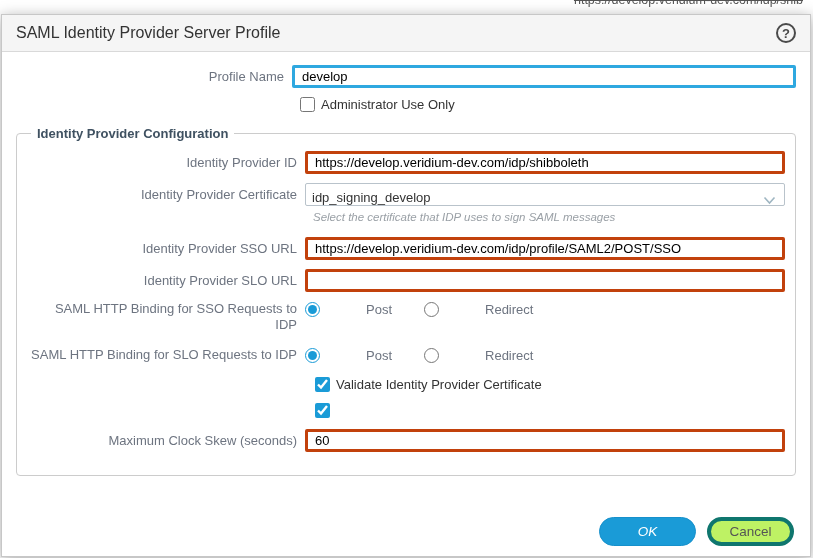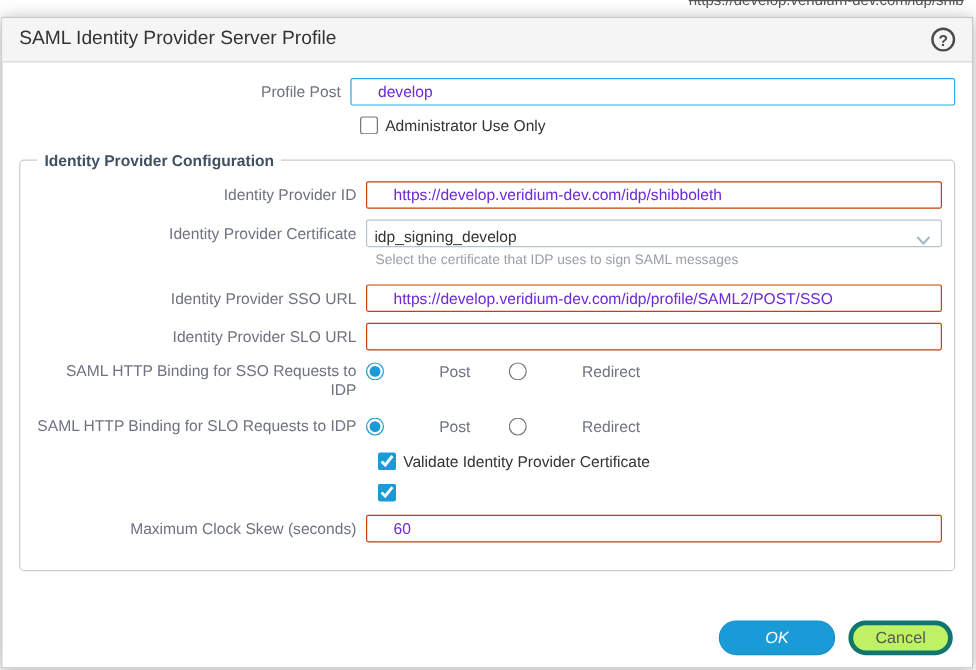--- a/index.html
+++ b/index.html
@@ -19,23 +19,23 @@
   .help-icon { margin-left: auto; width: 20px; height: 20px; border-radius: 50%;
     border: 2px solid #4a4a4a; color: #4a4a4a; font-size: 13px; font-weight: bold;
     display: flex; align-items: center; justify-content: center; cursor: pointer; }
 
   .dialog-body { padding: 13px 14px 0 14px; position: relative;
     height: calc(100% - 37px); }
 
   .row { display: flex; align-items: center; margin-bottom: 9px; }
   .lbl { width: 276px; text-align: right; padding-right: 8px; color: #6d7480;
     font-size: 13px; flex-shrink: 0; line-height: 16px; }
-  .txt { height: 23px; border: 1px solid #c2410c; border-radius: 2px;
-    font-family: "Liberation Sans", sans-serif; font-size: 13px; color: #6d28d9;
-    padding: 0 22px; flex: 1; min-width: 0; outline: none; background: #fff; }
+  .txt { height: 23px; border: 3px solid #c2410c; border-radius: 2px;
+    font-family: "Liberation Sans", sans-serif; font-size: 13px; color: #000000;
+    padding: 0 7px; flex: 1; min-width: 0; outline: none; background: #fff; }
   .txt.focused { border-color: #2ea8e0; }
 
   .indent { margin-left: 284px; }
   .cb, .rb { width: 15px; height: 15px; accent-color: #1a9bd7; margin-right: 6px;
     flex-shrink: 0; cursor: pointer; }
   .cb-label { font-size: 13px; color: #333; }
   .opt-label { font-size: 13px; color: #6d7480; }
 
   fieldset { margin: 14px 0 0 0; border: 1px solid #ccc; border-radius: 4px;
     padding: 10px 10px 14px 10px; }
@@ -43,21 +43,21 @@
     margin-left: 4px; margin-top: 15px; }
   fieldset .lbl { width: 278px; }
   fieldset .indent { margin-left: 288px; }
   .lbl.narrow { width: 278px; padding-left: 26px; }
 
   .selectbox { height: 23px; border: 1px solid #b9c3cb; border-radius: 2px;
     display: flex; align-items: flex-end; padding: 0 8px 0 6px; flex: 1;
     font-size: 13px; color: #333; cursor: pointer; background: #fff; }
   .chev { margin-left: auto; display: flex; align-items: center; }
 
-  .helper { font-size: 11.5px; color: #9aa0a6; margin: -4px 0 14px 286px; }
+  .helper { font-size: 11.5px; color: #9aa0a6; margin: -4px 0 14px 286px; font-style: italic; }
 
   .radio-row { align-items: flex-start; margin-top: 4px; margin-bottom: 14px; }
   .radio-group { display: flex; align-items: center; gap: 32px; padding-top: 1px; }
   .radio-item { display: flex; align-items: flex-end; gap: 40px; }
 
   .check-row { margin-bottom: 11px; }
   .gap-top { margin-top: 6px; }
 
   .footer { position: absolute; right: 16px; bottom: 10px; display: flex; gap: 11px; }
   .btn { height: 29px; border-radius: 15px; font-family: "Liberation Sans", sans-serif;
@@ -73,21 +73,21 @@
 <div class="dialog">
 
   <div class="dialog-header">
     <span class="dialog-title">SAML Identity Provider Server Profile</span>
     <span class="help-icon">?</span>
   </div>
 
   <div class="dialog-body">
 
     <div class="row">
-      <span class="lbl">Profile Post</span>
+      <span class="lbl">Profile Name</span>
       <input class="txt focused" value="develop" style="">
     </div>
 
     <div class="row indent">
       <input type="checkbox" class="cb" style="">
       <span class="cb-label">Administrator Use Only</span>
     </div>
 
     <fieldset>
       <legend>Identity Provider Configuration</legend>

